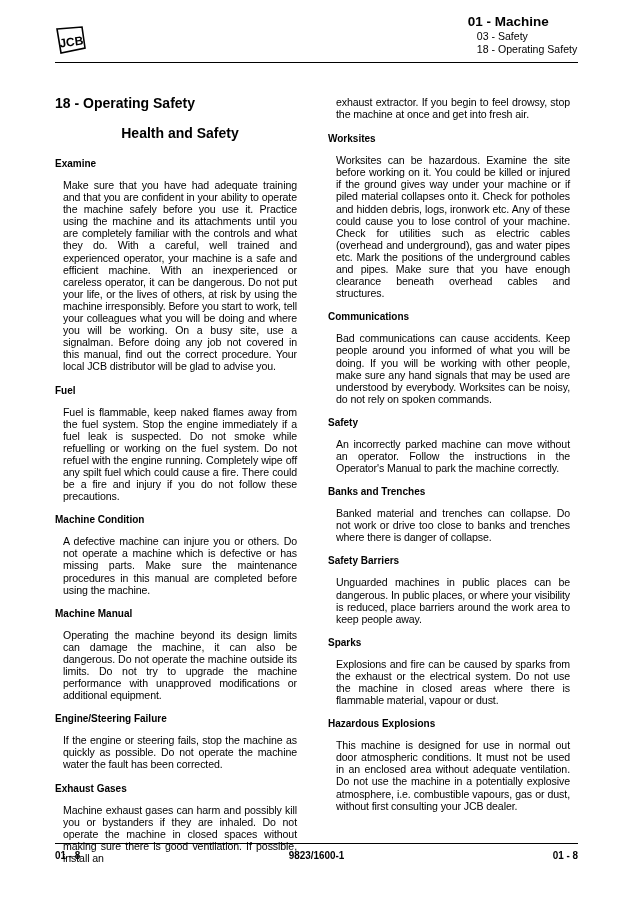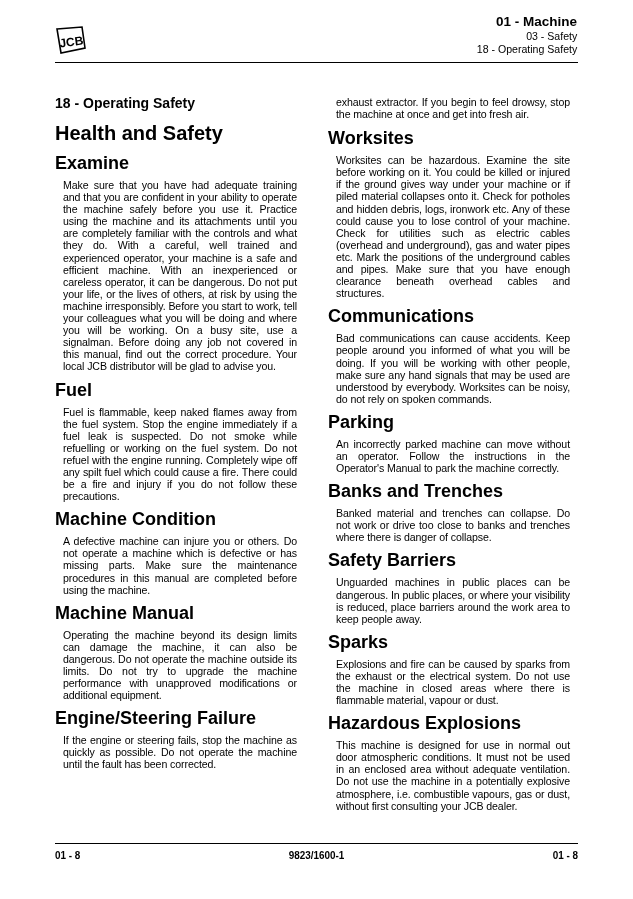--- a/index.html
+++ b/index.html
@@ -1,34 +1,34 @@
 <!DOCTYPE html>
 <html><head>
 <meta charset="utf-8">
 <style>
   html, body { margin: 0; padding: 0; background: #ffffff; }
   body { width: 633px; height: 899px; position: relative; overflow: hidden;
          font-family: "Liberation Sans", sans-serif; color: #000; }
   .logo { position: absolute; left: 55px; top: 26px; width: 32px; height: 28px; }
-  .hdr { position: absolute; right: 56px; top: 14px; text-align: right; }
+  .hdr { position: absolute; right: 56px; top: 14px; }
   .hdr .t1 { font-weight: bold; font-size: 13.5px; line-height: 16px; }
   .hdr .t2, .hdr .t3 { font-size: 11.5px; line-height: 13px; transform: scaleX(0.92); transform-origin: right; }
   .rule-top { position: absolute; left: 55px; right: 55px; top: 62px; border-top: 1.5px solid #000; }
   .rule-bot { position: absolute; left: 55px; right: 55px; top: 843px; border-top: 1.5px solid #000; }
   .foot { position: absolute; top: 849px; font-weight: bold; font-size: 11px; transform: scaleX(0.9); }
   .foot.l { left: 55px; transform-origin: left; }
   .foot.c { left: 0; right: 0; text-align: center; }
   .foot.r { right: 55px; transform-origin: right; }
   .col { position: absolute; top: 88px; width: 250px; }
   .col.left { left: 55px; }
   .col.right { left: 328px; }
   .col p { margin: 8px; font-size: 10.6px; line-height: 12.1px; text-align: justify; letter-spacing: -0.1px; }
   h1 { font-size: 14px; margin: 6px 0 12px 0; font-weight: bold; line-height: 18px; }
-  h2 { font-size: 20px; margin: 0 0 14px 0; font-weight: bold; line-height: 18px; }
-  h3 { font-size: 18px; margin: 0 0 8px 0; font-weight: bold; line-height: 15px; }
+  h2 { font-size: 14px; margin: 0 0 14px 0; font-weight: bold; line-height: 18px; text-align: center; }
+  h3 { font-size: 10px; margin: 0 0 8px 0; font-weight: bold; line-height: 15px; }
   .sec { margin-bottom: 10px; }
   .first-p { margin-bottom: 11px !important; }
 </style>
 </head>
 <body>
 
 <svg class="logo" viewBox="0 0 32 28">
   <polygon points="2,3 27,1 30,22 6,27" fill="#fff" stroke="#000" stroke-width="1.6"></polygon>
   <text x="16" y="20" text-anchor="middle" font-family="Liberation Sans, sans-serif" font-weight="bold" font-size="12" transform="rotate(-8 16 14)" fill="#000">JCB</text>
 </svg>
@@ -54,36 +54,40 @@
   <div class="sec">
     <h3>Machine Condition</h3>
     <p>A defective machine can injure you or others. Do not operate a machine which is defective or has missing parts. Make sure the maintenance procedures in this manual are completed before using the machine.</p>
   </div>
   <div class="sec">
     <h3>Machine Manual</h3>
     <p>Operating the machine beyond its design limits can damage the machine, it can also be dangerous. Do not operate the machine outside its limits. Do not try to upgrade the machine performance with unapproved modifications or additional equipment.</p>
   </div>
   <div class="sec">
     <h3>Engine/Steering Failure</h3>
-    <p>If the engine or steering fails, stop the machine as quickly as possible. Do not operate the machine until the fault has been corrected.</p>
+    <p>If the engine or steering fails, stop the machine as quickly as possible. Do not operate the machine water the fault has been corrected.</p>
+  </div>
+  <div class="sec">
+    <h3>Exhaust Gases</h3>
+    <p>Machine exhaust gases can harm and possibly kill you or bystanders if they are inhaled. Do not operate the machine in closed spaces without making sure there is good ventilation. If possible, install an</p>
   </div>
 </div>
 
 <div class="col right">
   <p class="first-p">exhaust extractor. If you begin to feel drowsy, stop the machine at once and get into fresh air.</p>
   <div class="sec">
     <h3>Worksites</h3>
     <p>Worksites can be hazardous. Examine the site before working on it. You could be killed or injured if the ground gives way under your machine or if piled material collapses onto it. Check for potholes and hidden debris, logs, ironwork etc. Any of these could cause you to lose control of your machine. Check for utilities such as electric cables (overhead and underground), gas and water pipes etc. Mark the positions of the underground cables and pipes. Make sure that you have enough clearance beneath overhead cables and structures.</p>
   </div>
   <div class="sec">
     <h3>Communications</h3>
     <p>Bad communications can cause accidents. Keep people around you informed of what you will be doing. If you will be working with other people, make sure any hand signals that may be used are understood by everybody. Worksites can be noisy, do not rely on spoken commands.</p>
   </div>
   <div class="sec">
-    <h3>Parking</h3>
+    <h3>Safety</h3>
     <p>An incorrectly parked machine can move without an operator. Follow the instructions in the Operator's Manual to park the machine correctly.</p>
   </div>
   <div class="sec">
     <h3>Banks and Trenches</h3>
     <p>Banked material and trenches can collapse. Do not work or drive too close to banks and trenches where there is danger of collapse.</p>
   </div>
   <div class="sec">
     <h3>Safety Barriers</h3>
     <p>Unguarded machines in public places can be dangerous. In public places, or where your visibility is reduced, place barriers around the work area to keep people away.</p>
   </div>

